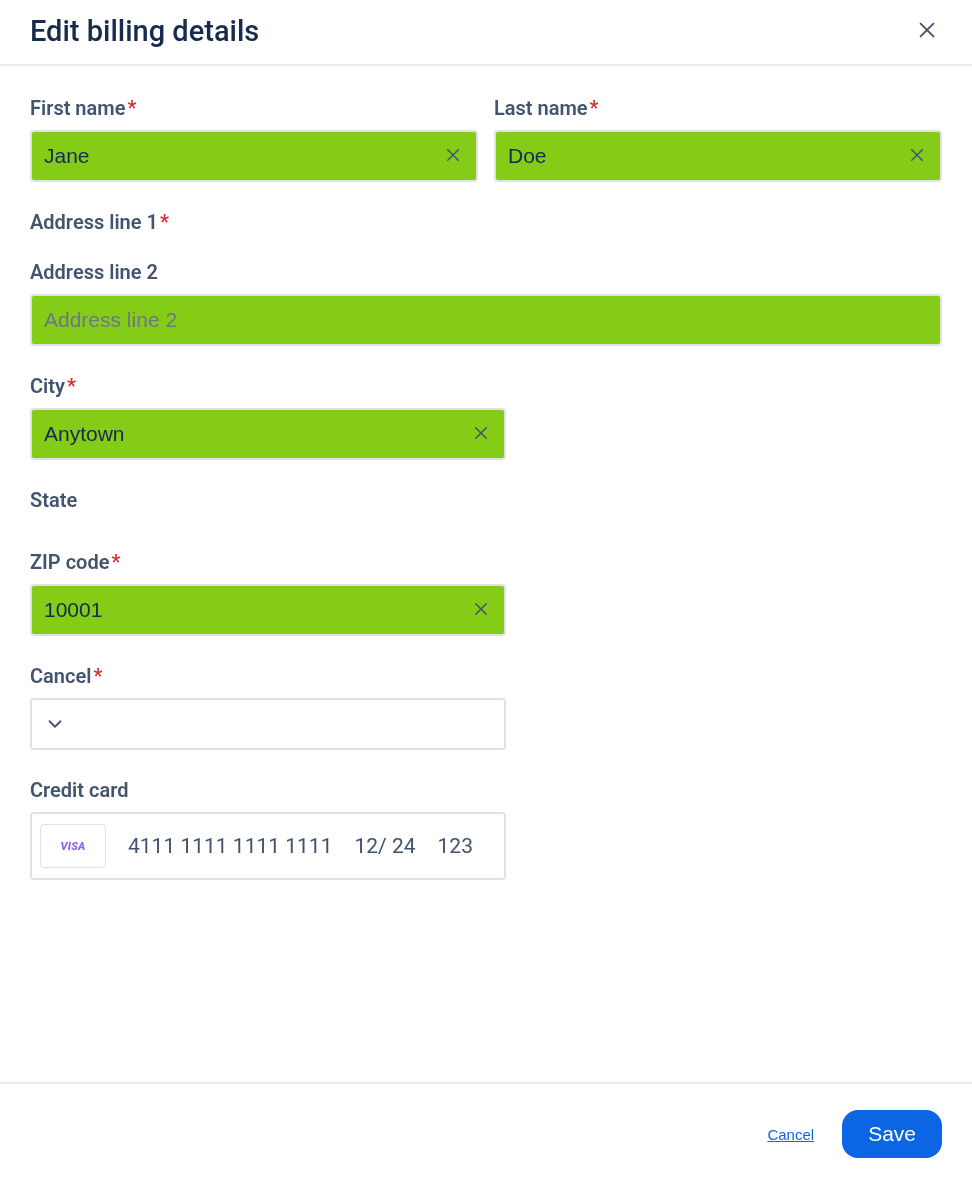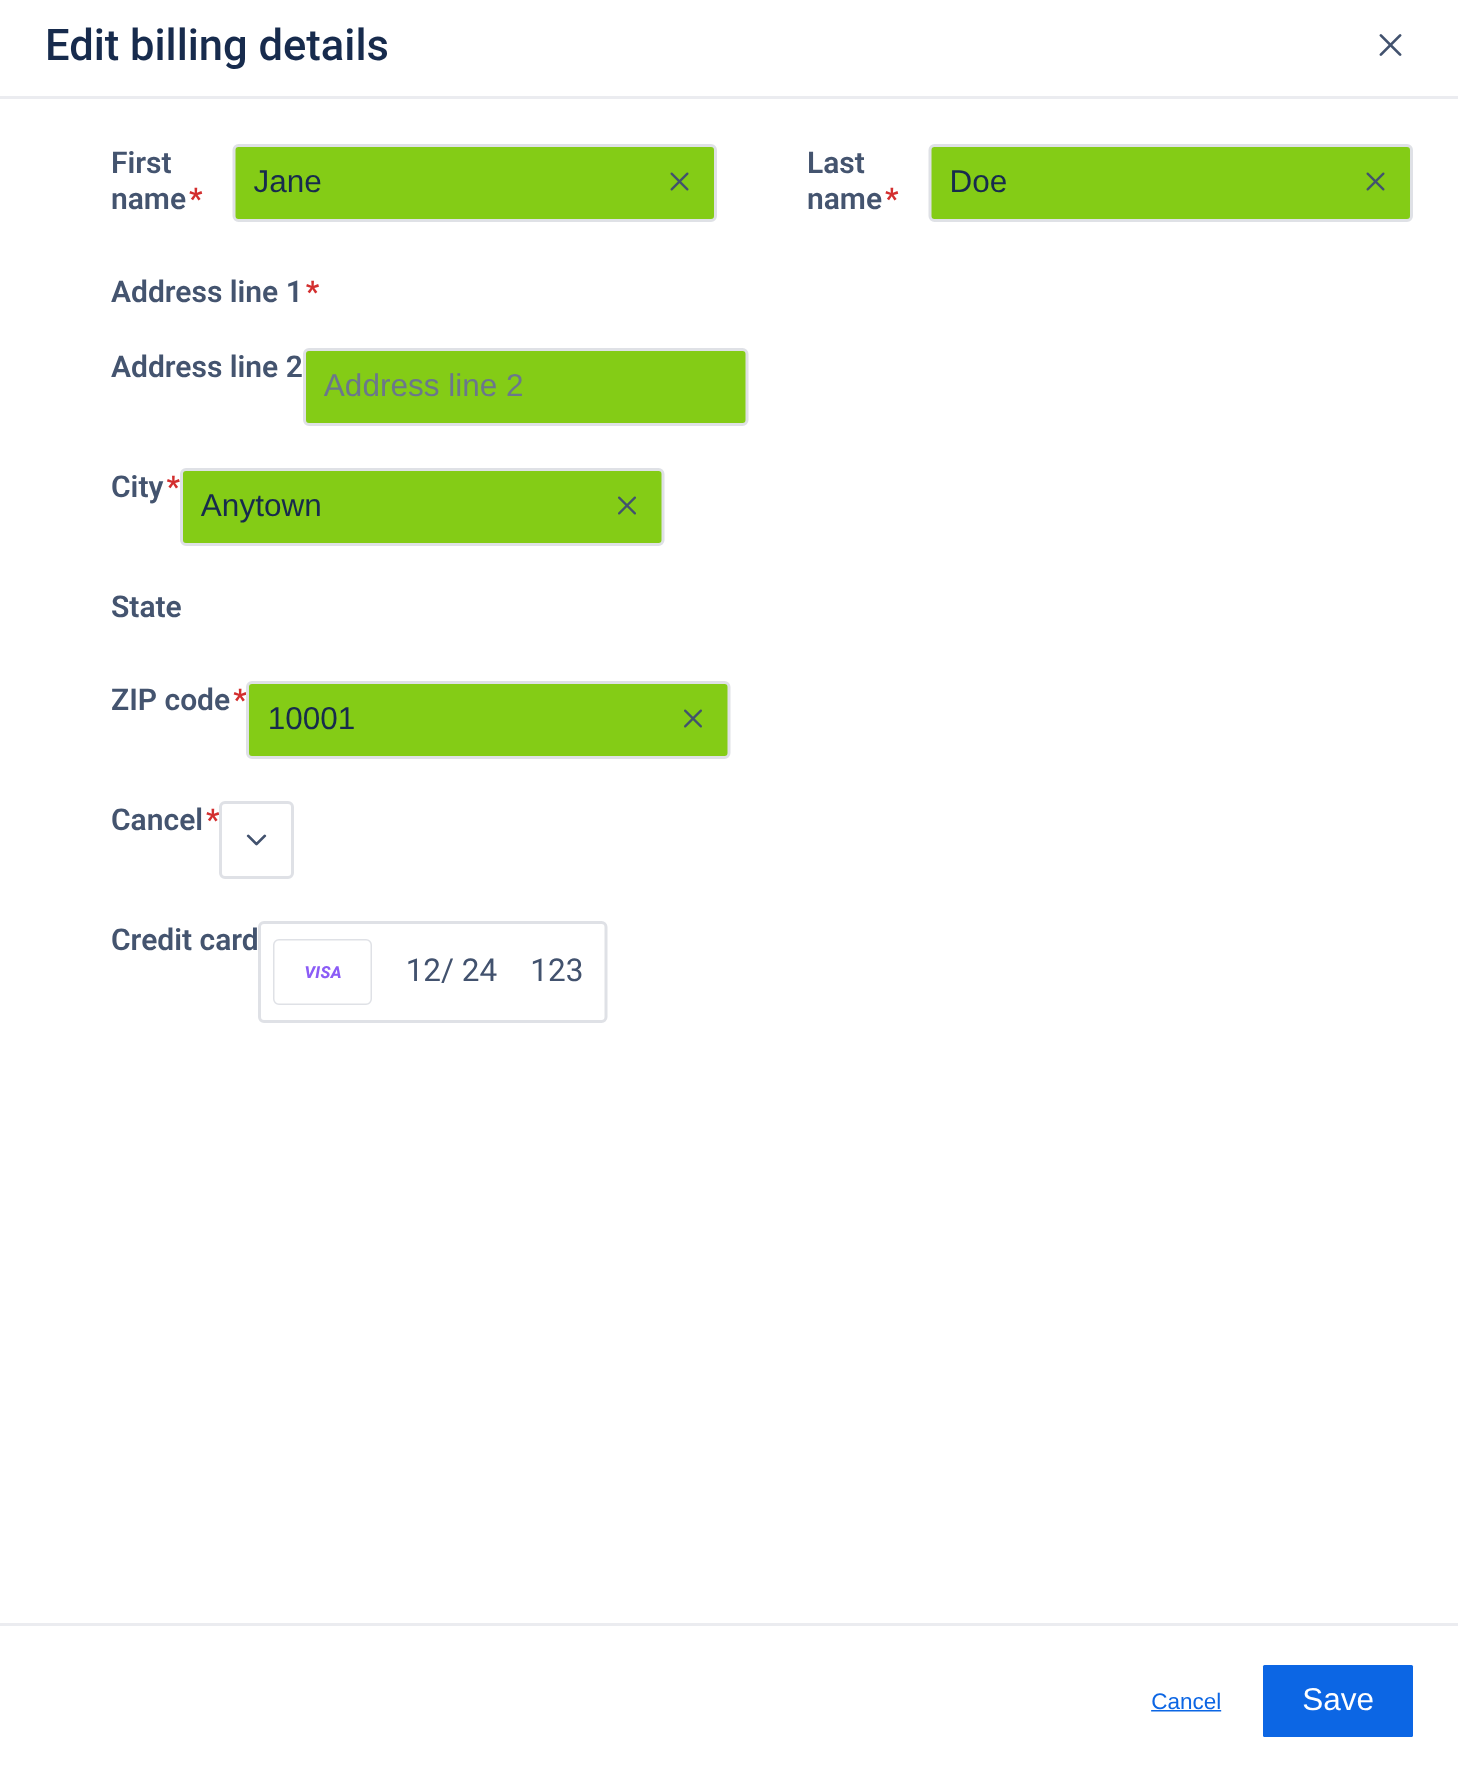--- a/index.html
+++ b/index.html
@@ -45,22 +45,21 @@
     flex: 1;
   }
 
   .row {
     display: flex;
     gap: 16px;
     margin-bottom: 28px;
   }
   .field {
     display: flex;
-    flex-direction: row;
-    margin-left: 44px;
+    flex-direction: column;
   }
   .field.half { flex: 1; }
   .field.full { width: 100%; }
   .field.narrow { width: 476px; }
 
   .label {
     font-size: 20px;
     font-weight: 600;
     color: #44546f;
     margin-bottom: 10px;
@@ -170,21 +169,21 @@
     text-decoration: underline;
     cursor: pointer;
     padding: 6px 2px;
   }
   .btn-save {
     background: #0c66e4;
     border: none;
     color: #fff;
     font-size: 21px;
     font-weight: 500;
-    border-radius: 1px;
+    border-radius: 16px;
     padding: 12px 26px;
     cursor: pointer;
   }
 </style>
 </head>
 <body>
 
 <div class="modal">
 
   <div class="modal-header">
@@ -310,20 +309,21 @@
           </span>
         </div>
       </div>
     </div>
 
     <div class="row">
       <div class="field narrow">
         <label class="label">Credit card</label>
         <div class="cc-wrap">
           <span class="visa-badge">VISA</span>
+          <span class="cc-text">4111 1111 1111 1111</span>
           <span class="cc-text">12/ 24</span>
           <span class="cc-text">123</span>
         </div>
       </div>
     </div>
 
   </div>
 
   <div class="modal-footer">
     <button class="btn-cancel">Cancel</button>

